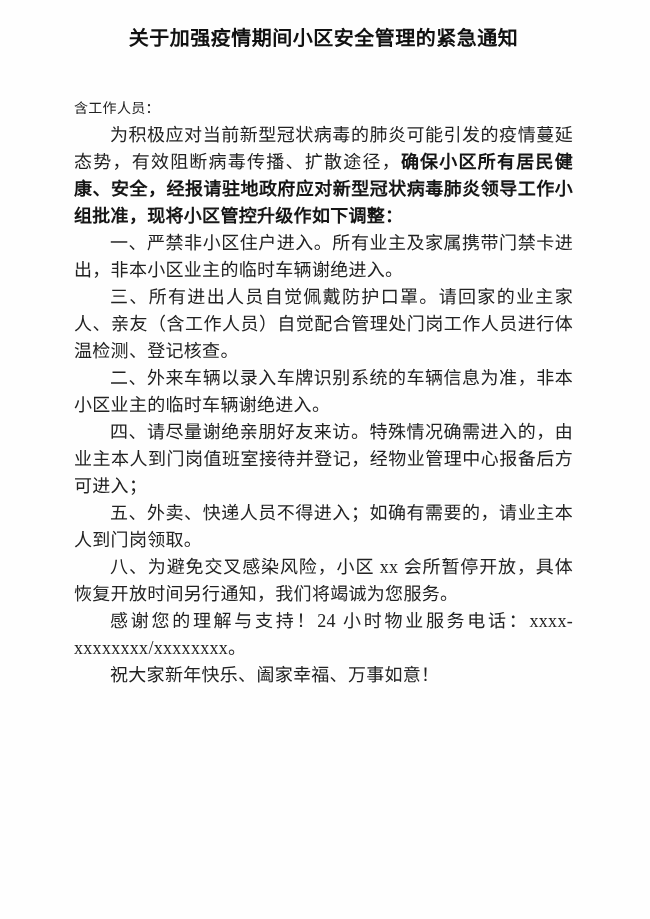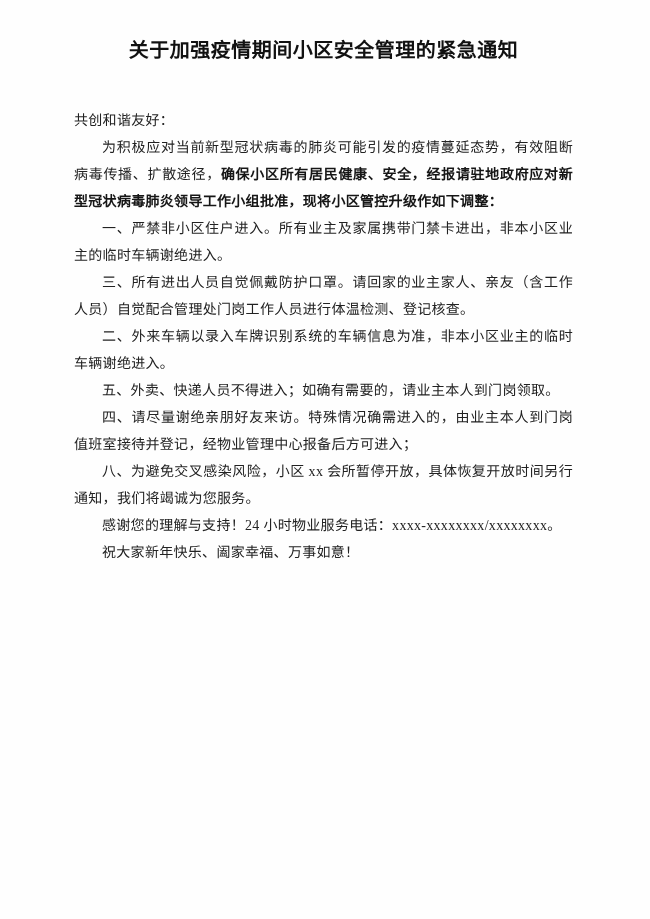--- a/index.html
+++ b/index.html
@@ -7,21 +7,21 @@
     padding: 0;
     background: #ffffff;
   }
   .page {
     position: relative;
     width: 650px;
     height: 919px;
     box-sizing: border-box;
     background: #fefefe;
     color: #222222;
-    padding: 36px 77px 0 74px;
+    padding: 24px 77px 0 74px;
     overflow: hidden;
     font-family: "Liberation Serif", serif;
   }
   .doc-title {
     font-family: "Liberation Sans", sans-serif;
     font-weight: 700;
     font-size: 20px;
     line-height: 28px;
     letter-spacing: 0.5px;
     text-align: center;
@@ -29,49 +29,49 @@
     margin: 0 0 43px 0;
   }
   .salutation {
     font-size: 14px;
     line-height: 27px;
     letter-spacing: 0.3px;
     margin: 0;
     text-align: left;
   }
   .para {
-    font-size: 14px;
+    font-size: 18px;
     line-height: 27px;
     letter-spacing: 0.3px;
     margin: 0;
     text-indent: 2em;
     text-align: justify;
   }
   .bold-seg {
     font-weight: 700;
     color: #161616;
   }
 </style>
 </head>
 <body>
 
 <div class="page">
 
   <h1 class="doc-title">关于加强疫情期间小区安全管理的紧急通知</h1>
 
-  <p class="salutation">共创和谐友好：</p>
+  <p class="salutation">含工作人员：</p>
 
   <p class="para">
     <span>为积极应对当前新型冠状病毒的肺炎可能引发的疫情蔓延态势，有效阻断病毒传播、扩散途径，</span><span class="bold-seg">确保小区所有居民健康、安全，经报请驻地政府应对新型冠状病毒肺炎领导工作小组批准，现将小区管控升级作如下调整：</span>
   </p>
 
   <p class="para">一、严禁非小区住户进入。所有业主及家属携带门禁卡进出，非本小区业主的临时车辆谢绝进入。</p>
   <p class="para">三、所有进出人员自觉佩戴防护口罩。请回家的业主家人、亲友（含工作人员）自觉配合管理处门岗工作人员进行体温检测、登记核查。</p>
   <p class="para">二、外来车辆以录入车牌识别系统的车辆信息为准，非本小区业主的临时车辆谢绝进入。</p>
+  <p class="para">四、请尽量谢绝亲朋好友来访。特殊情况确需进入的，由业主本人到门岗值班室接待并登记，经物业管理中心报备后方可进入；</p>
   <p class="para">五、外卖、快递人员不得进入；如确有需要的，请业主本人到门岗领取。</p>
-  <p class="para">四、请尽量谢绝亲朋好友来访。特殊情况确需进入的，由业主本人到门岗值班室接待并登记，经物业管理中心报备后方可进入；</p>
   <p class="para">八、为避免交叉感染风险，小区 xx 会所暂停开放，具体恢复开放时间另行通知，我们将竭诚为您服务。</p>
 
   <p class="para">感谢您的理解与支持！24 小时物业服务电话：xxxx-xxxxxxxx/xxxxxxxx。</p>
 
   <p class="para">祝大家新年快乐、阖家幸福、万事如意！</p>
 
 </div>
 
 </body></html>

